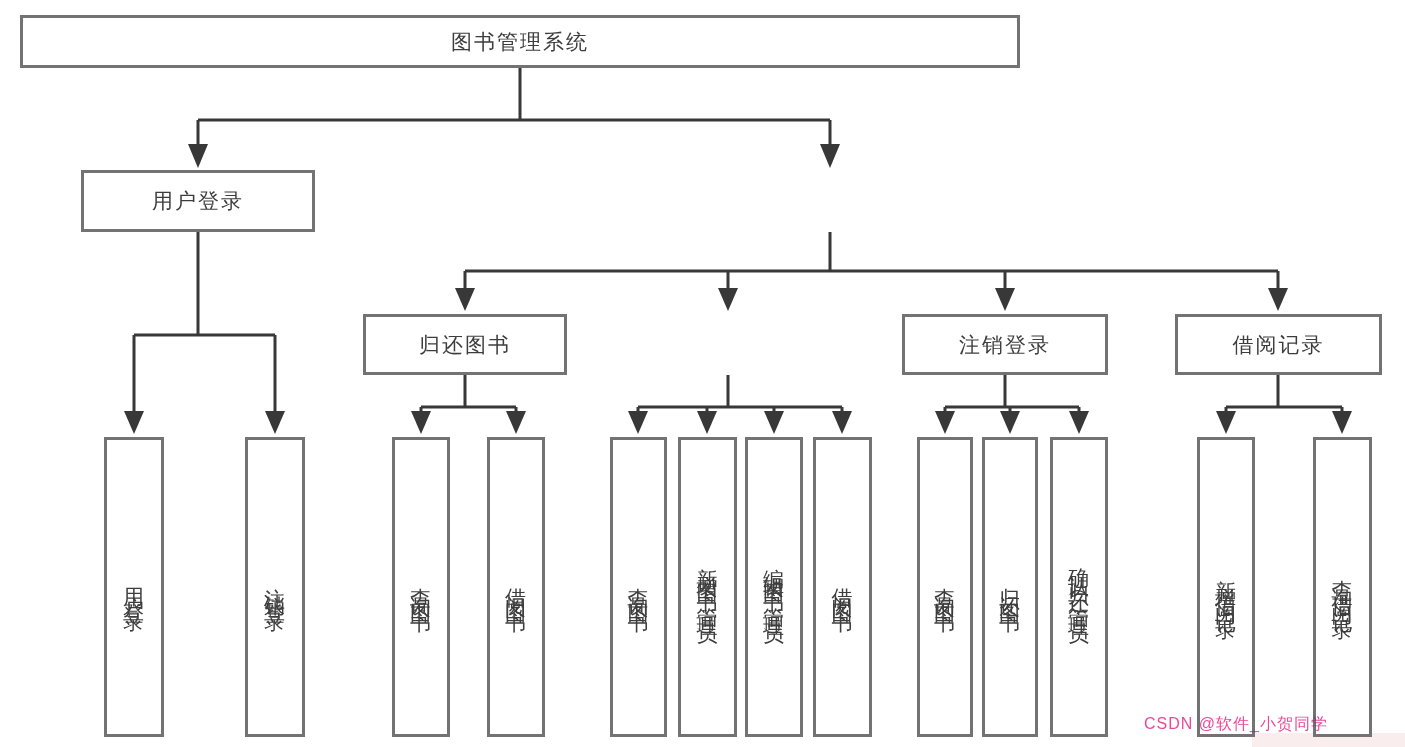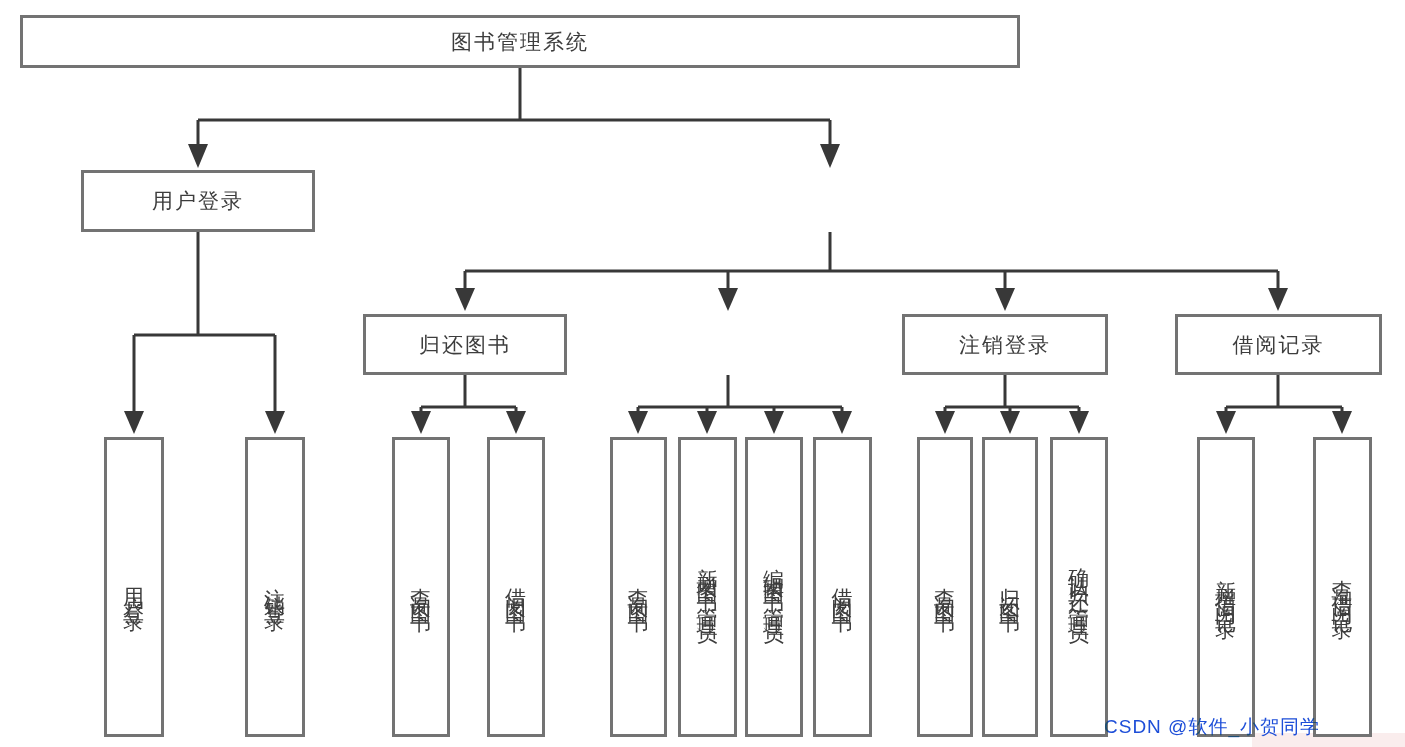--- a/index.html
+++ b/index.html
@@ -17,22 +17,22 @@
   }
   .node .lbl {
     font-size:21px; letter-spacing:2px; white-space:nowrap;
     line-height:1.2;
   }
   .node.v .lbl {
     writing-mode:vertical-rl; text-orientation:mixed;
     letter-spacing:8px;
   }
   .watermark {
-    position:absolute; left:1104px; top:714px; z-index:5;
-    font-size:19px; letter-spacing:1px; color:#1d4ed8;
+    position:absolute; left:1144px; top:714px; z-index:5;
+    font-size:16px; letter-spacing:1px; color:#ec4899;
     mix-blend-mode:darken; white-space:nowrap;
   }
   .corner-tint {
     position:absolute; left:1252px; top:733px; width:153px; height:14px;
     background:#f6dfdf; opacity:0.55; z-index:0;
   }
 </style>
 </head>
 <body>
 

